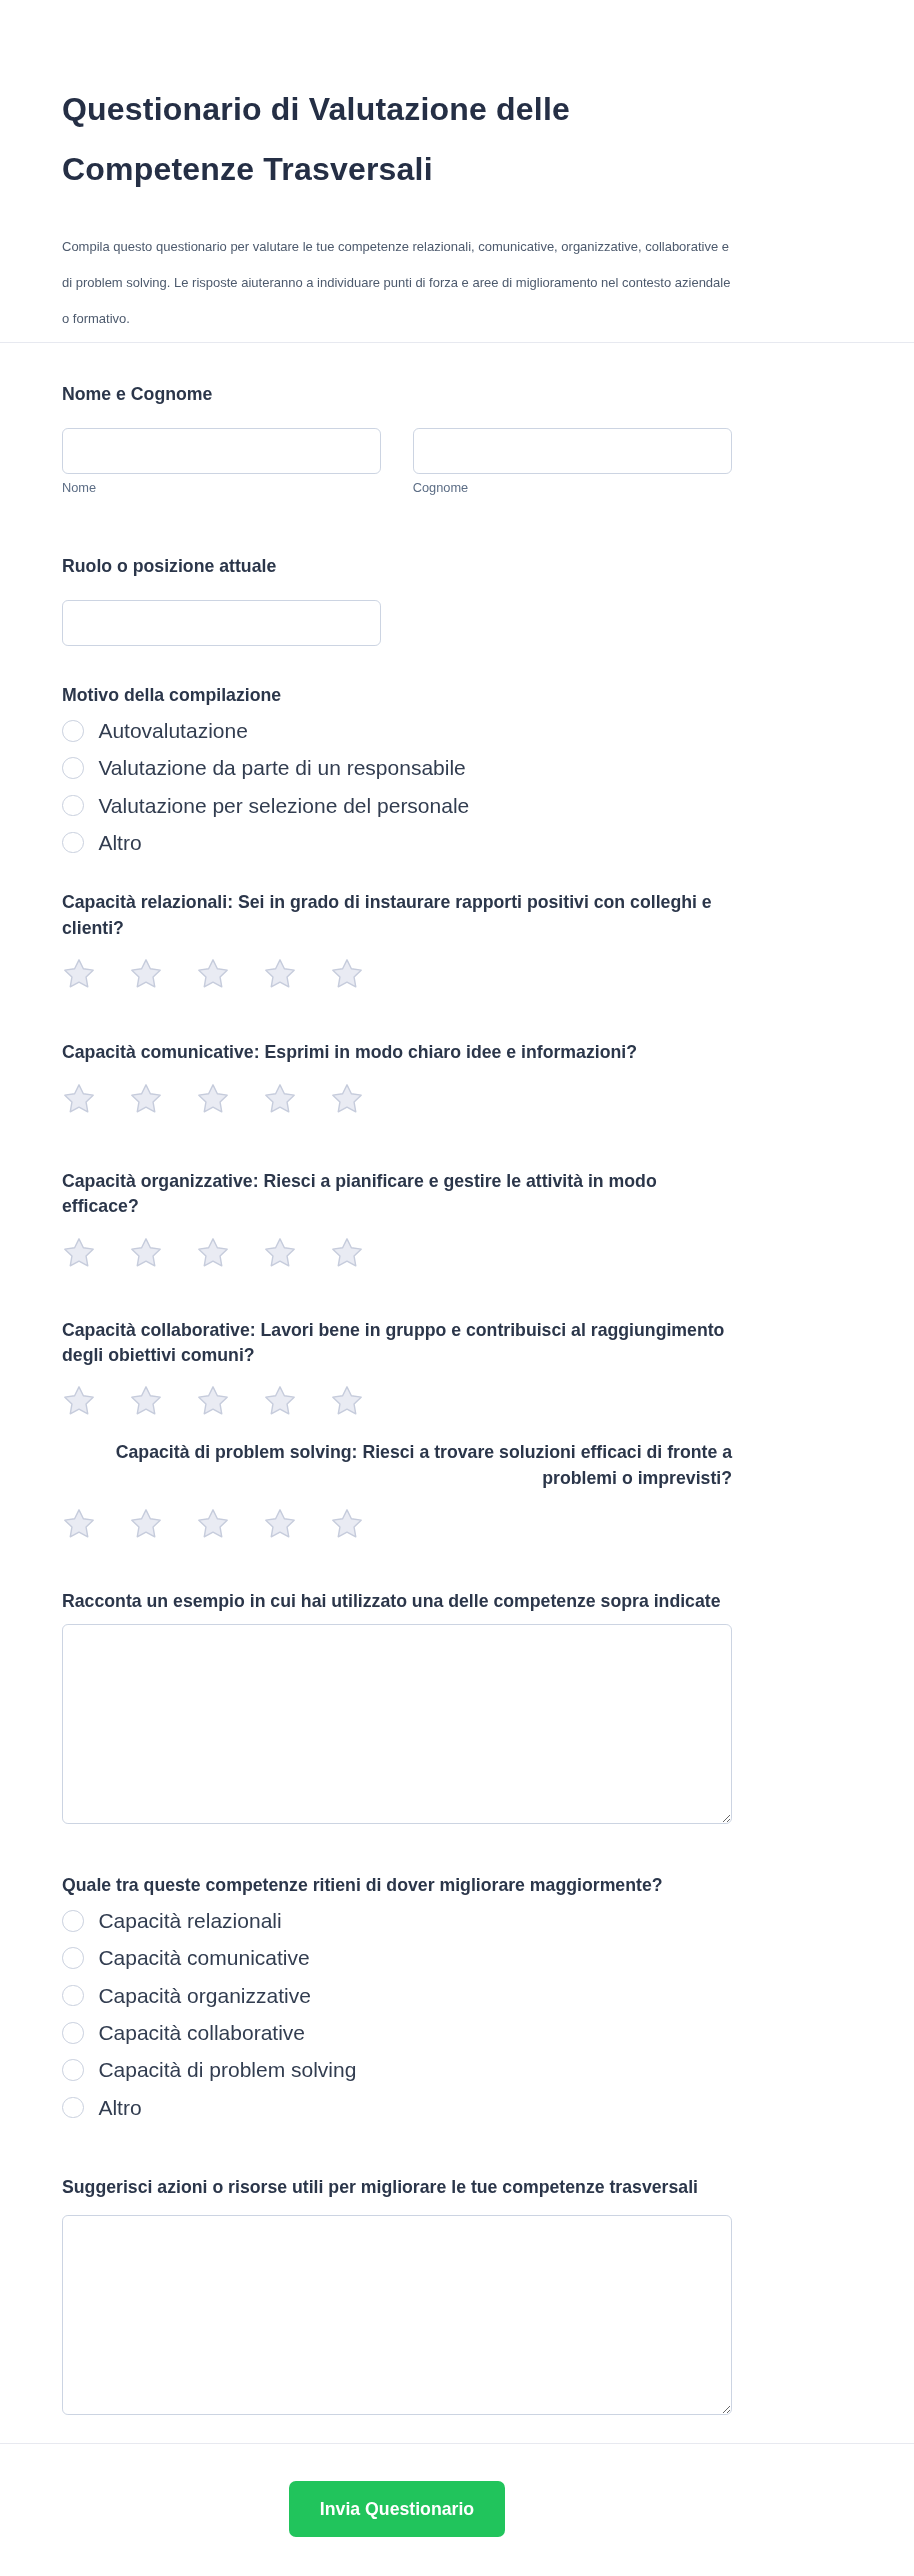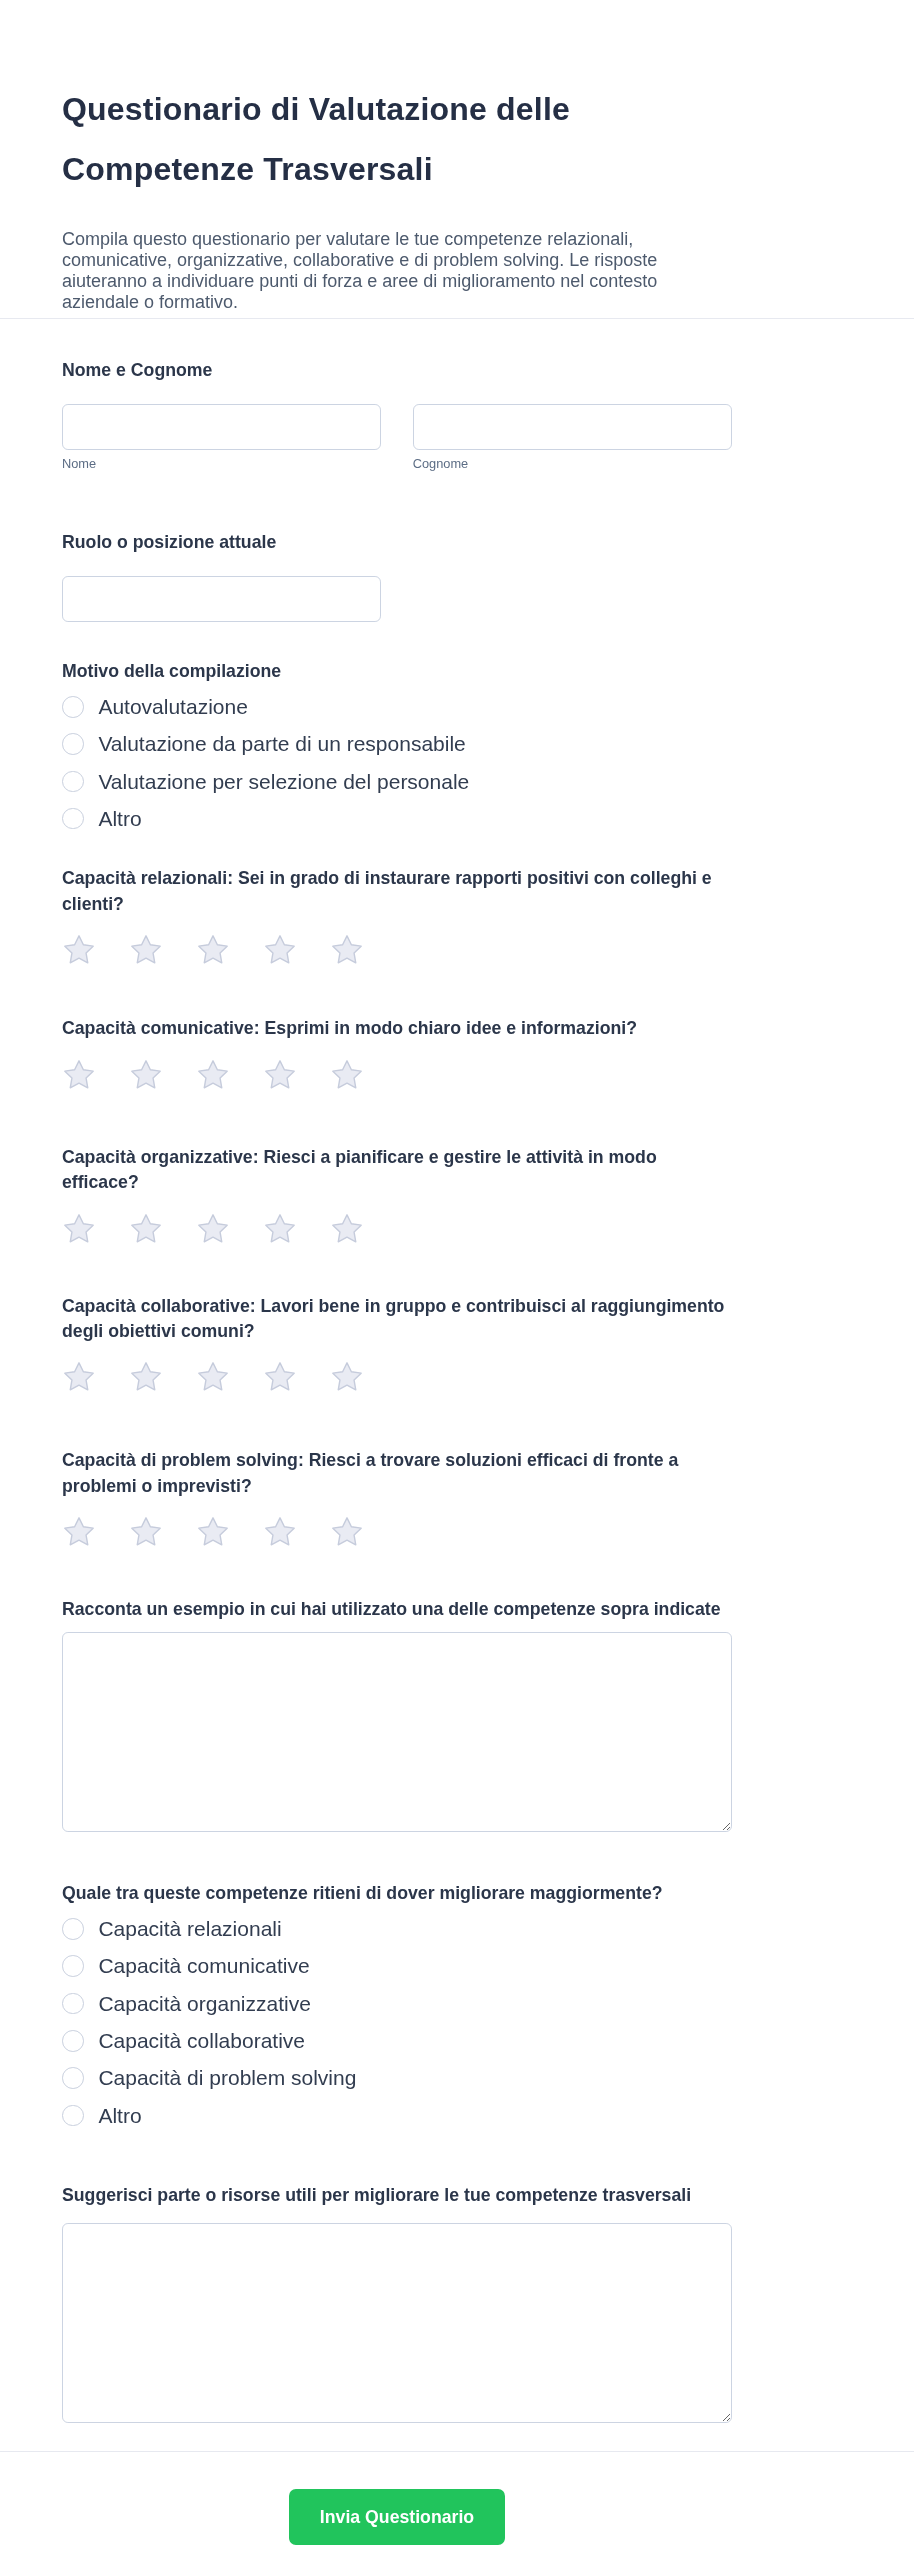--- a/index.html
+++ b/index.html
@@ -22,35 +22,35 @@
     color:var(--label-color);
   }
   .page{width:784px;padding:0 52px 51px 62px;}
   h1{
     margin:0;padding-top:79px;max-width:689px;
     font-size:32px;line-height:60px;font-weight:700;
     color:var(--title-color);letter-spacing:0.2px;
   }
   .desc{
     margin:29.5px 0 0;max-width:708px;
-    font-size:18px;line-height:21px;color:var(--body-color);
+    font-size:13px;line-height:36px;color:var(--body-color);
   }
   hr.divider{
     border:none;border-top:1px solid var(--divider-color);
     margin:5.9px 0 0 -62px;width:915px;
   }
   hr.divider.bottom{margin-top:28.5px;}
   .block{margin-top:37px;}
   .block.name-block{margin-top:39px;}
   .block.role-block{margin-top:59px;}
   .block.q1{}
   .block.q2{margin-top:49px;}
   .block.q3{margin-top:53px;}
   .block.q4{margin-top:48px;}
-  .block.q5{margin-top:54px;}
+  .block.q5{margin-top:22px;text-align:right;}
   .block.example-block{margin-top:48px;}
   .block.improve-block{margin-top:49px;}
   .block.suggest-block{margin-top:57px;}
   .q-label{
     font-size:17.7px;line-height:25.6px;font-weight:600;
     color:var(--label-color);max-width:807px;
   }
   .row2{display:flex;gap:31.5px;margin-top:19.7px;}
   .half{flex:1;}
   .text-input{
@@ -331,21 +331,21 @@
         <span class="radio-text">Capacità di problem solving</span>
       </label>
       <label class="radio-row">
         <span class="radio"></span>
         <span class="radio-text">Altro</span>
       </label>
     </div>
   </section>
 
   <section class="block suggest-block">
-    <div class="q-label">Suggerisci parte o risorse utili per migliorare le tue competenze trasversali</div>
+    <div class="q-label">Suggerisci azioni o risorse utili per migliorare le tue competenze trasversali</div>
     <textarea class="big-input" aria-label="Suggerisci azioni o risorse utili per migliorare le tue competenze trasversali" style=""></textarea>
   </section>
 
   <hr class="divider bottom">
 
   <div class="submit-wrap">
     <button class="submit" type="submit">Invia Questionario</button>
   </div>
 
 </div>

